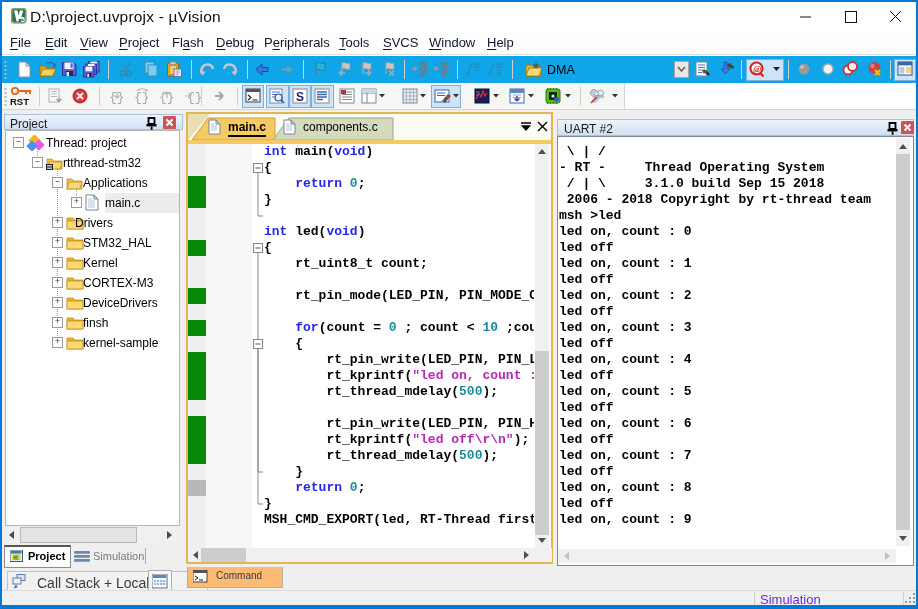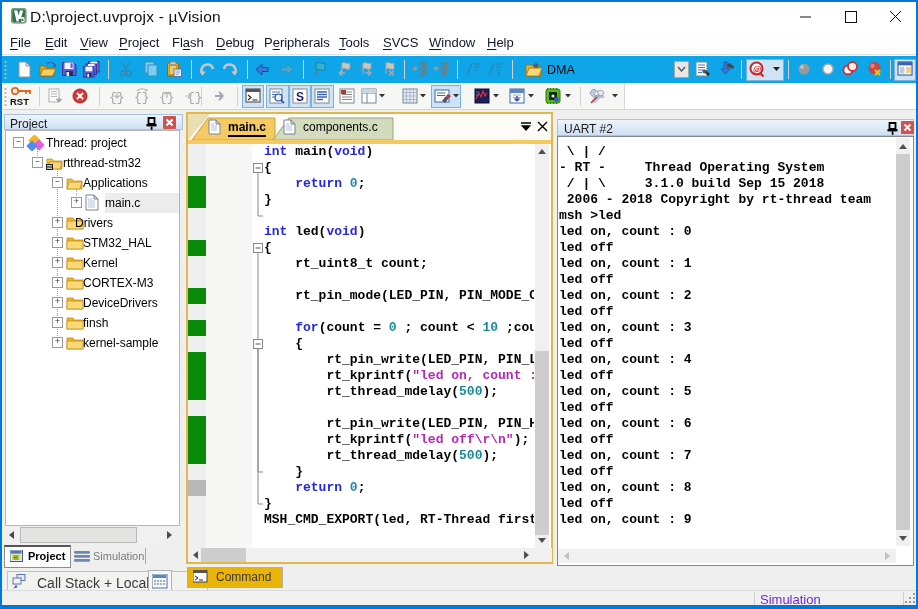--- a/index.html
+++ b/index.html
@@ -698,21 +698,21 @@
     <div class="sbtrack" style="left:0;top:412px;width:338px;height:14px">
       <svg class="abs" style="left:4px;top:2px" width="8" height="10">
             <path d="M7 1L2 5l5 4z" fill="#c0c0c0"></path>
           </svg>
       <svg class="abs" style="left:326px;top:2px" width="8" height="10">
             <path d="M1 1l5 4-5 4z" fill="#c0c0c0"></path>
           </svg>
     </div>
   </div>
 
-  <div id="cmdtab" style="position:absolute;left:185px;top:457px;width:96px;height:21px;background:#eab308;border:1px solid #b0b0ae;border-top:none;font-size:12px">
+  <div id="cmdtab" style="position:absolute;left:185px;top:457px;width:96px;height:21px;background:#fdba74;border:1px solid #b0b0ae;border-top:none;font-size:10px">
     <svg class="abs" style="left:5px;top:3px" width="15" height="13">
           <rect x="0" y="0" width="14" height="12" fill="#fdfdfd" stroke="#444"></rect>
           <rect x="0" y="0" width="14" height="3" fill="#555"></rect>
           <path d="M2 6l3 2-3 2M6 10h4" stroke="#222" fill="none"></path>
         </svg>
     <span class="abs" style="left:28px;top:3px;color:#3a3a3a">Command</span>
   </div>
  </div>
 
  <div id="status">

